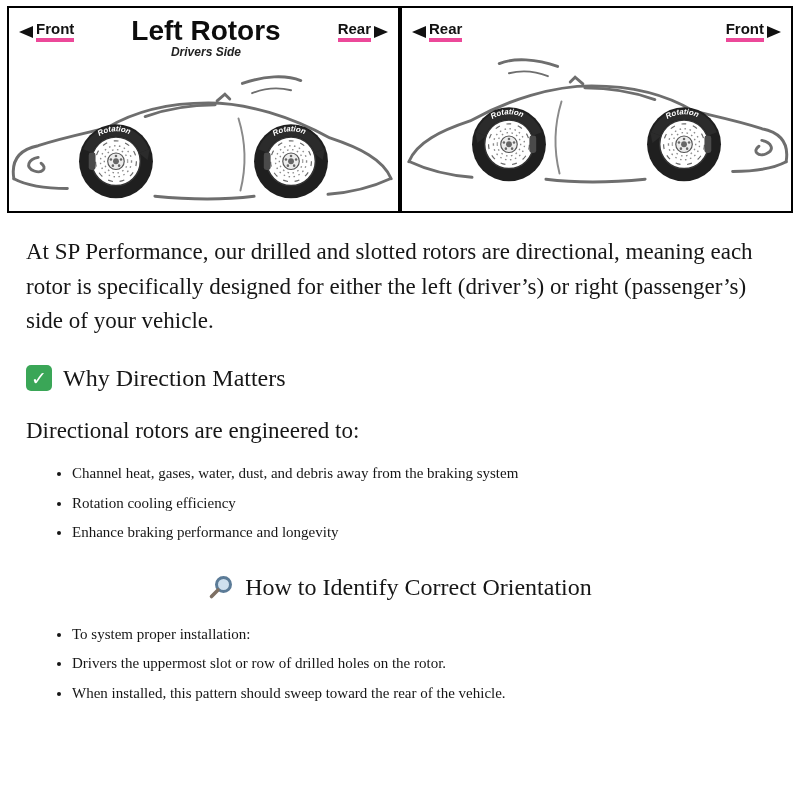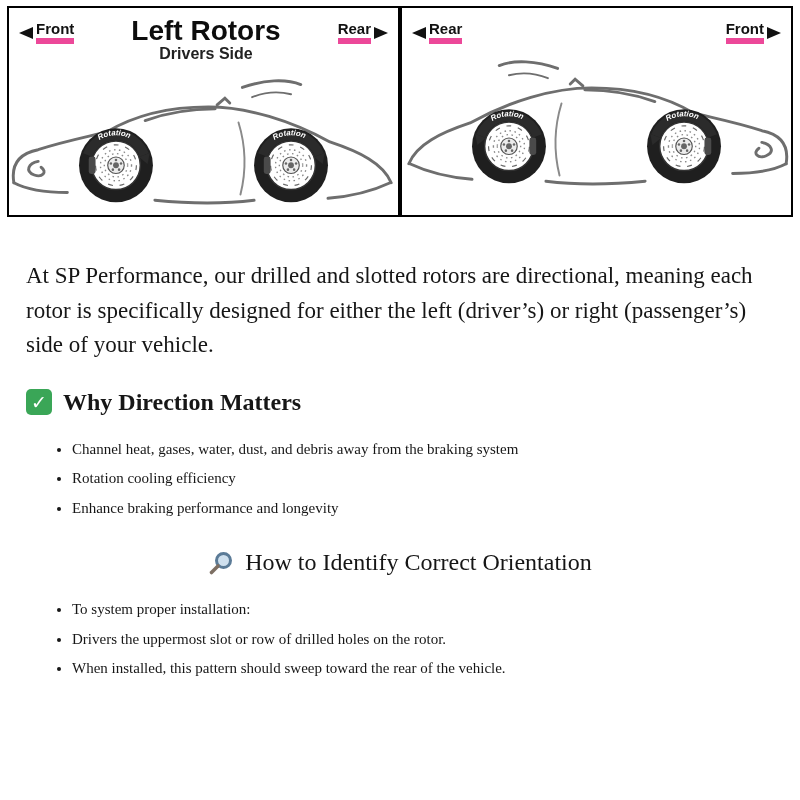--- a/index.html
+++ b/index.html
@@ -13,35 +13,35 @@
   .panel { flex: 1; border: 2px solid #000; background: #fff; }
   .panel + .panel { margin-left: 0px; }
   .panel-header {
     display: flex; justify-content: space-between; align-items: flex-start;
     padding: 8px 10px 0 10px;
     font-family: "Liberation Sans", sans-serif;
   }
   .dir { display: flex; align-items: center; gap: 3px; margin-top: 4px; }
   .dir-text {
     font-weight: bold; font-size: 15px; color: #111;
-    border-bottom: 6px solid #ec4899; padding-bottom: 1px;
+    border-bottom: 4px solid #ec4899; padding-bottom: 1px;
   }
   .tri { width: 0; height: 0; border-top: 6px solid transparent; border-bottom: 6px solid transparent; display: inline-block; margin-bottom: -2px; }
   .tri-left  { border-right: 14px solid #111; }
   .tri-right { border-left: 14px solid #111; }
   .titles { text-align: center; }
   .panel-title { font-weight: bold; font-size: 28px; color: #0d0d0d; line-height: 1.05; }
-  .panel-subtitle { font-weight: bold; font-size: 16px; color: #222; }
+  .panel-subtitle { font-weight: bold; font-style: italic; font-size: 12px; color: #222; }
   .car-svg { display: block; width: 100%; height: 152px; }
 
   
   .content { padding: 14px 26px 0 26px; }
-  .intro { font-size: 23px; line-height: 1.5; margin: 24px 0 26px 0; }
+  .intro { font-size: 23px; line-height: 1.5; margin: 4px 0 26px 0; }
   .heading { display: flex; align-items: center; gap: 11px; font-size: 24px; margin: 26px 0 22px 0; }
-  .heading.bold { font-weight: bold; }
+  .heading.bold { font-weight: normal; }
   .heading.regular { font-weight: normal; justify-content: center; }
   .lead { font-size: 23px; line-height: 1.5; margin: 0 0 14px 0; }
   ul.bullets { margin: 0 0 30px 0; padding-left: 46px; }
   ul.bullets li { font-size: 15px; line-height: 1.5; margin-bottom: 7px; }
   .check-icon {
     width: 26px; height: 26px; border-radius: 5px; flex: 0 0 auto;
     display: inline-flex; align-items: center; justify-content: center;
     color: #fff; font-size: 19px; font-weight: bold;
     font-family: "DejaVu Sans", sans-serif;
   }
@@ -166,20 +166,21 @@
 
 <div class="content">
 
   <p class="intro">At SP Performance, our drilled and slotted rotors are directional, meaning each rotor is specifically designed for either the left (driver’s) or right (passenger’s) side of your vehicle.</p>
 
   <div class="heading bold">
     <span class="check-icon" style="background: rgb(58, 166, 87);"></span>
     <span>Why Direction Matters</span>
   </div>
 
+  <p class="lead">Directional rotors are engineered to:</p>
 
   <ul class="bullets">
     <li>Channel heat, gases, water, dust, and debris away from the braking system</li>
     <li>Rotation cooling efficiency</li>
     <li>Enhance braking performance and longevity</li>
   </ul>
 
   <div class="heading regular">
     <span class="mag-icon">
       <svg width="26" height="26" viewBox="0 0 26 26">

